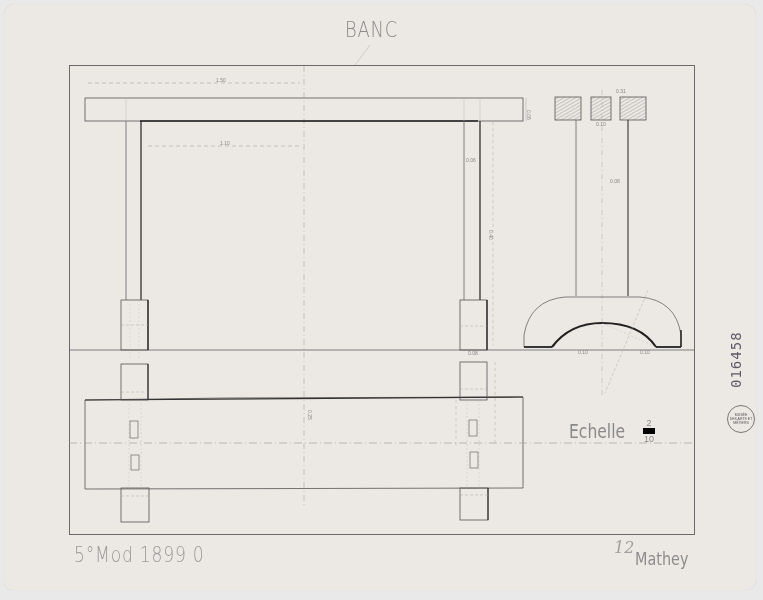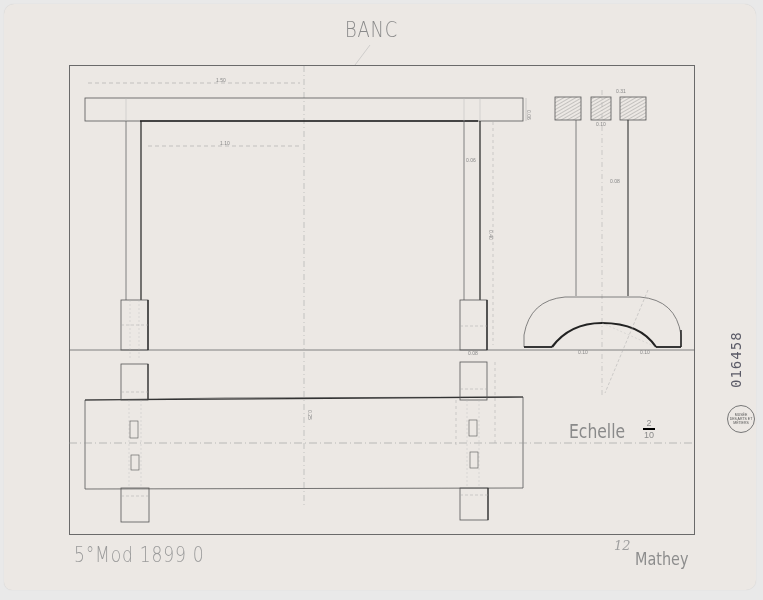--- a/index.html
+++ b/index.html
@@ -34,21 +34,21 @@
     }
     .footer-right {
       position: absolute; left: 635px; top: 548px;
       font-family: "DejaVu Sans", sans-serif;
       font-size: 18px; color: #8d8d8d;
       transform: scaleX(0.8); transform-origin: left;
     }
     .footer-num {
       position: absolute; left: 614px; top: 538px;
       font-family: "DejaVu Serif", serif; font-style: italic;
-      font-size: 13px; color: #a0a0a0;
+      font-size: 16px; color: #a0a0a0;
     }
     .scale-label {
       position: absolute; left: 569px; top: 420px;
       font-family: "DejaVu Sans", sans-serif;
       font-size: 19px; color: #8a8a8a;
       transform: scaleX(0.82); transform-origin: left;
     }
     .scale-frac {
       position: absolute; left: 643px; top: 418px;
       display: flex; flex-direction: column; align-items: center;
@@ -182,21 +182,21 @@
     <rect x="470" y="452" width="8" height="16" fill="none" stroke="#555" stroke-width="0.6"></rect>
     <line x1="495" y1="362" x2="495" y2="445" stroke="#aaa" stroke-width="0.5" stroke-dasharray="3,3"></line>
     <line x1="456" y1="400" x2="456" y2="445" stroke="#aaa" stroke-width="0.5" stroke-dasharray="3,3"></line>
     <text x="308" y="410" class="dim" transform="rotate(90 308 410)">0.25</text>
   </g>
 </svg>
 
 <div class="scale-label">Echelle</div>
 <div class="scale-frac">
   <span>2</span>
-  <span style="border-top:2px solid #000000; padding:0 1px;">10</span>
+  <span style="border-top:6px solid #000000; padding:0 1px;">10</span>
 </div>
 
 <div class="footer-left">5°Mod 1899 0</div>
 <div class="footer-num">12</div>
 <div class="footer-right">Mathey</div>
 
 <div class="inv-number">016458</div>
 <div class="stamp">
   <span>MUSÉE</span>
   <span>DES ARTS ET</span>

